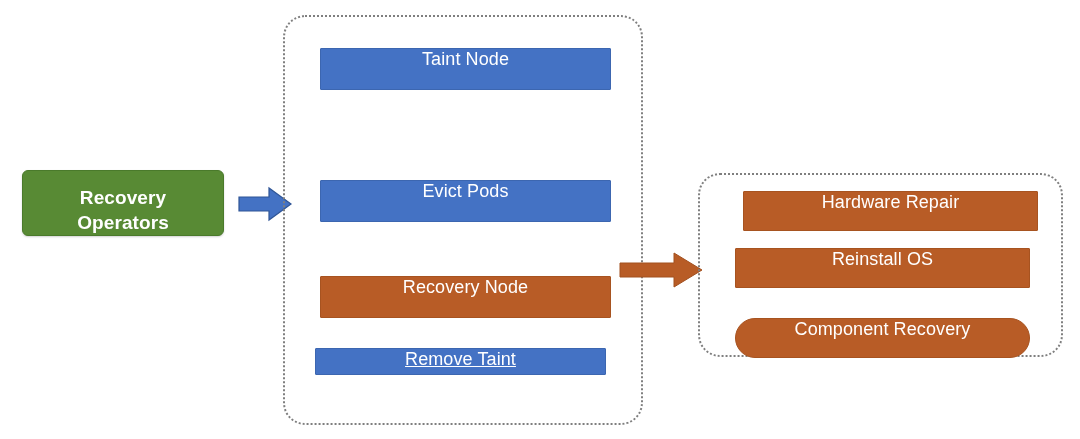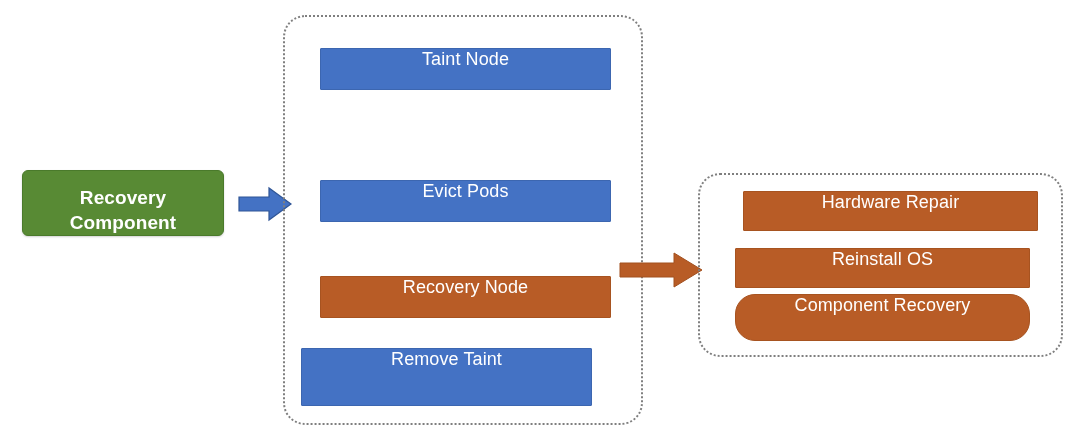--- a/index.html
+++ b/index.html
@@ -68,21 +68,21 @@
   .arrow-svg { display: block; overflow: visible; }
 </style>
 </head>
 <body>
 
 <div id="canvas">
 
   <div class="abs node-green" style="left:22px; top:170px; width:202px; height:66px;">
     <div>
       <span>Recovery</span><br>
-      <span>Component</span>
+      <span>Operators</span>
     </div>
   </div>
 
   <div class="abs" style="left:239px; top:186px; width:54px; height:36px;">
     <svg class="arrow-svg" width="54" height="36" viewBox="0 0 54 36" aria-hidden="true">
       <polygon points="0,11 30,11 30,2 52,18 30,34 30,25 0,25" fill="#4472C4" stroke="#2f5596" stroke-width="1.2"></polygon>
     </svg>
   </div>
 
   <div class="abs group-box" style="left:283px; top:15px; width:360px; height:410px;"></div>
@@ -92,37 +92,37 @@
   </div>
 
   <div class="abs bar bar-blue" style="left:320px; top:148px; width:291px; height:42px;margin-top:32px;">
     <span>Evict Pods</span>
   </div>
 
   <div class="abs bar bar-orange" style="left:320px; top:249px; width:291px; height:42px;margin-top:27px;">
     <span>Recovery Node</span>
   </div>
 
-  <div class="abs bar bar-blue" style="left:301px; top:348px; width:291px; height:58px;">
+  <div class="abs bar bar-blue" style="left:315px; top:348px; width:291px; height:27px;text-decoration:underline;">
     <span>Remove Taint</span>
   </div>
 
   <div class="abs" style="left:620px; top:250px; width:84px; height:40px;">
     <svg class="arrow-svg" width="84" height="40" viewBox="0 0 84 40" aria-hidden="true">
       <polygon points="0,13 54,13 54,3 82,20 54,37 54,27 0,27" fill="#B85C26" stroke="#a2501f" stroke-width="1"></polygon>
     </svg>
   </div>
 
   <div class="abs group-box" style="left:698px; top:173px; width:365px; height:184px;"></div>
 
   <div class="abs bar bar-orange" style="left:735px; top:191px; width:295px; height:40px;margin-left:8px;">
     <span>Hardware Repair</span>
   </div>
 
   <div class="abs bar bar-orange" style="left:735px; top:248px; width:295px; height:40px;">
     <span>Reinstall OS</span>
   </div>
 
-  <div class="abs bar bar-orange" style="left:735px; top:294px; width:295px; height:47px;border-radius:20px;">
+  <div class="abs bar bar-orange" style="left:735px; top:318px; width:295px; height:40px;border-radius:20px;">
     <span>Component Recovery</span>
   </div>
 
 </div>
 
 </body></html>

